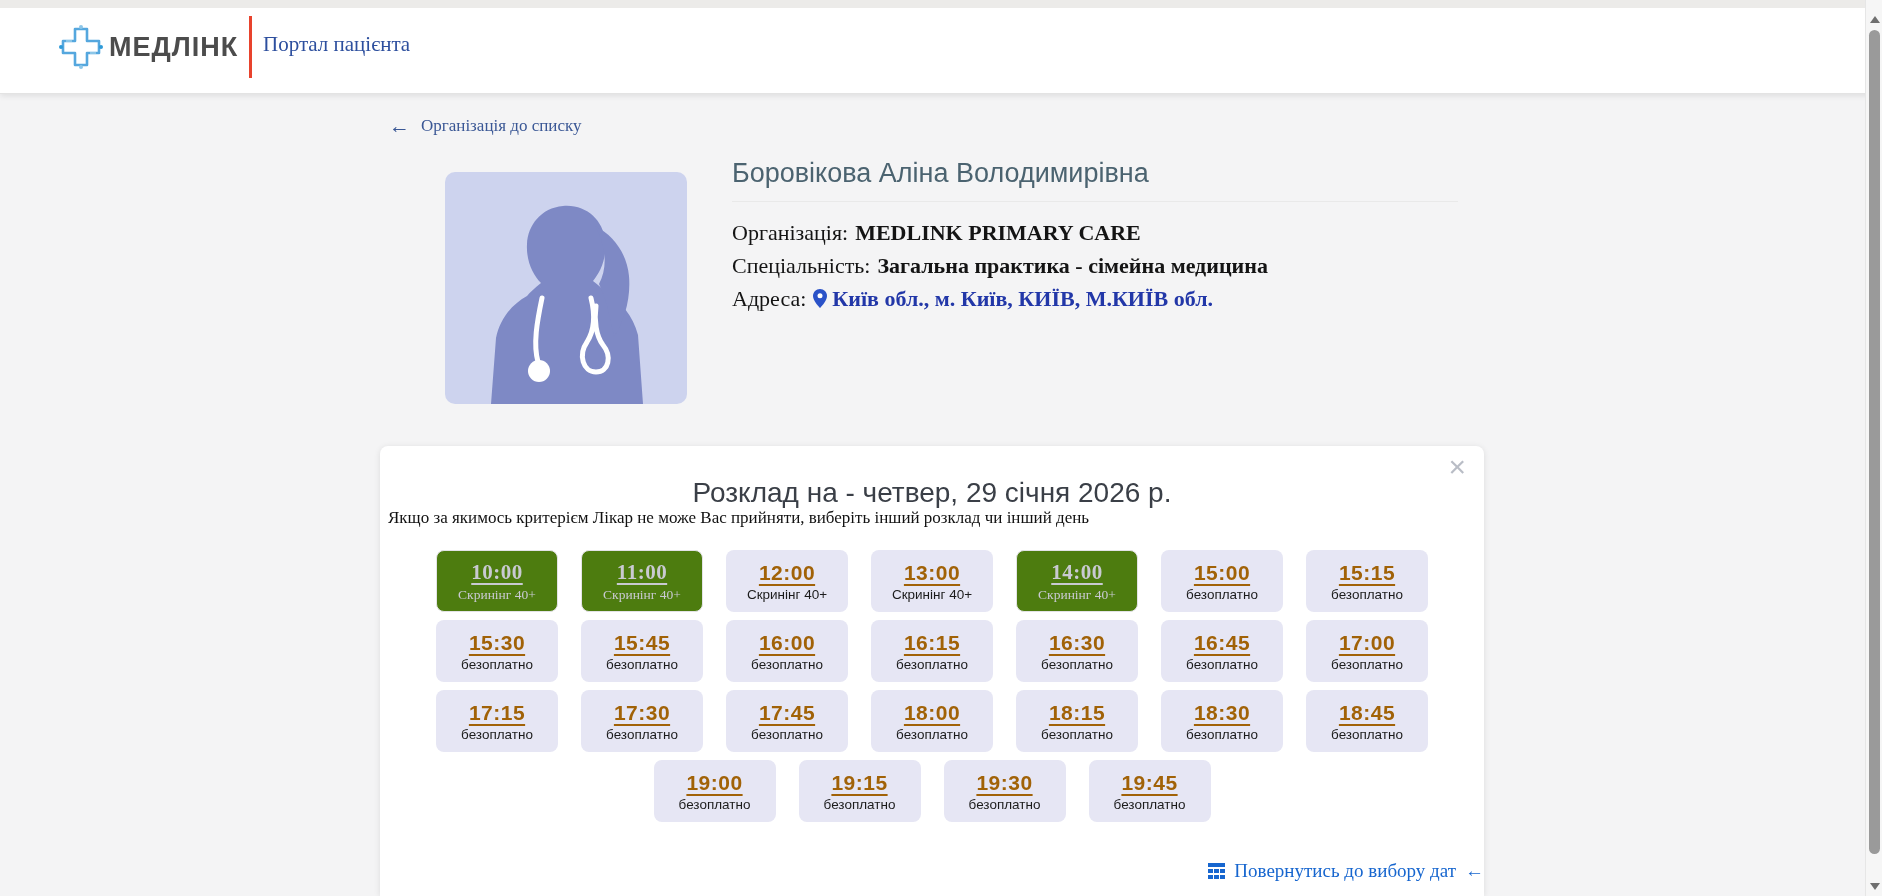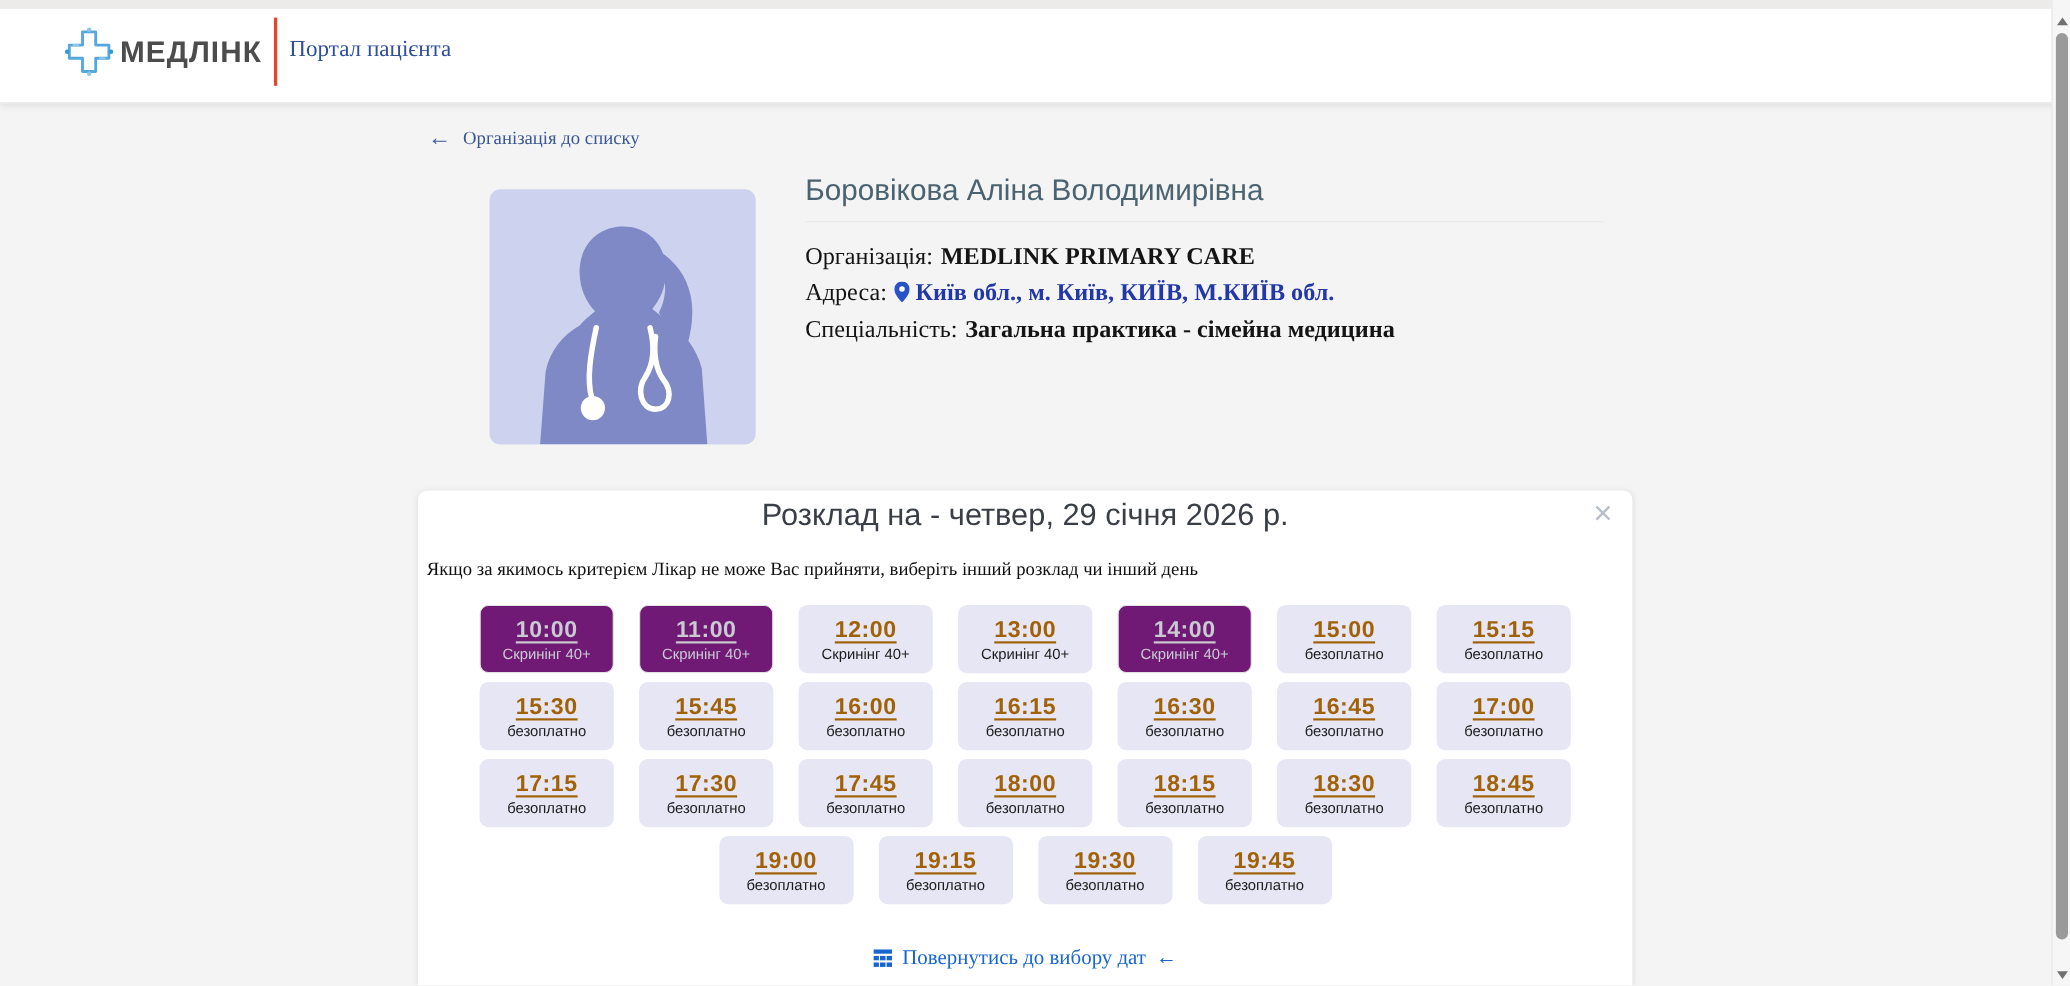--- a/index.html
+++ b/index.html
@@ -47,39 +47,39 @@
   .doc-fields { position:absolute; left:732px; top:216px; font-family:"Liberation Serif", serif;
                 font-size:22px; color:#141414; }
   .field-row { height:33px; display:flex; align-items:center; gap:7px; }
   .field-row .val { font-weight:bold; }
   .addr-link { display:flex; align-items:center; gap:5px; color:#2237a8; font-weight:bold; cursor:pointer; }
   .pin-icon { width:14px; height:19px; display:block; }
 
   
   .card { position:absolute; left:380px; top:446px; width:1104px; height:450px; background:#ffffff;
           border-radius:8px 8px 0 0; box-shadow:0 1px 6px rgba(0,0,0,0.10); }
-  .card-title { text-align:center; padding-top:6px; font-size:28px; color:#3a3f47; }
+  .card-title { text-align:center; padding-top:31px; font-size:28px; color:#3a3f47; }
   .card-close { position:absolute; top:6px; right:18px; font-size:30px; font-weight:400;
                 color:#b9bdc6; cursor:pointer; line-height:1; }
   .card-note { position:absolute; left:8px; top:62px; font-family:"Liberation Serif", serif;
                font-size:17px; color:#111; }
   .slots { position:absolute; left:0; top:104px; width:100%; display:flex; flex-direction:column;
            gap:8px; align-items:center; }
   .slot-row { display:flex; gap:23px; justify-content:center; }
   .slot { width:122px; height:62px; border-radius:8px; background:#e6e6f4; border:none;
           display:flex; flex-direction:column; align-items:center; justify-content:center; gap:2px;
           cursor:pointer; font-family:"Liberation Sans", sans-serif; }
   .slot .t { font-size:21px; font-weight:bold; color:#a16207; letter-spacing:0.5px;
              text-decoration:underline; text-underline-offset:4px; text-decoration-thickness:2px; }
   .slot .d { font-size:13.5px; color:#1c1c1c; }
-  .slot.disabled { background:#701a75; border:1.5px solid #e3e3e6; cursor:default; }
+  .slot.disabled { background:#4d7c0f; border:1.5px solid #e3e3e6; cursor:default;font-family:Liberation Serif, serif; }
   .slot.disabled .t, .slot.disabled .d { color:#c9cad2; }
 
   .back-dates { position:absolute; left:0; top:414px; width:100%; display:flex; align-items:center;
-                justify-content:center; gap:9px; color:#1766cf; cursor:pointer; }
+                justify-content:flex-end; gap:9px; color:#1766cf; cursor:pointer; }
   .back-dates .lbl { font-family:"Liberation Serif", serif; font-size:19px; }
   .back-dates .arrow { font-size:19px; }
   .grid-icon { width:17px; height:16px; display:block; }
 </style>
 </head>
 <body>
 
 <div class="top-strip"></div>
 
 <div class="header">
@@ -115,32 +115,32 @@
 </div>
 
 <div class="doc-name">Боровікова Аліна Володимирівна</div>
 <div class="name-rule"></div>
 <div class="doc-fields">
   <div class="field-row">
     <span class="lab">Організація:</span>
     <span class="val">MEDLINK PRIMARY CARE</span>
   </div>
   <div class="field-row">
+    <span class="lab">Спеціальність:</span>
+    <span class="val">Загальна практика - сімейна медицина</span>
+  </div>
+  <div class="field-row">
     <span class="lab">Адреса:</span>
     <span class="addr-link">
       <svg class="pin-icon" viewBox="0 0 14 19">
         <path d="M7 0 C3.1 0 0 3.1 0 7 C0 12.2 7 19 7 19 C7 19 14 12.2 14 7 C14 3.1 10.9 0 7 0 Z" fill="#2a52c8"></path>
         <circle cx="7" cy="6.8" r="2.5" fill="#ffffff"></circle>
       </svg>
       <span>Київ обл., м. Київ, КИЇВ, М.КИЇВ обл.</span>
     </span>
-  </div>
-  <div class="field-row">
-    <span class="lab">Спеціальність:</span>
-    <span class="val">Загальна практика - сімейна медицина</span>
   </div>
 </div>
 
 <div class="card">
   <div class="card-title">Розклад на - четвер, 29 січня 2026 р.</div>
   <div class="card-close">×</div>
   <div class="card-note">Якщо за якимось критерієм Лікар не може Вас прийняти, виберіть інший розклад чи інший день</div>
   <div class="slots" id="slot-rows">
       <div class="slot-row">
         <button class="slot disabled">

